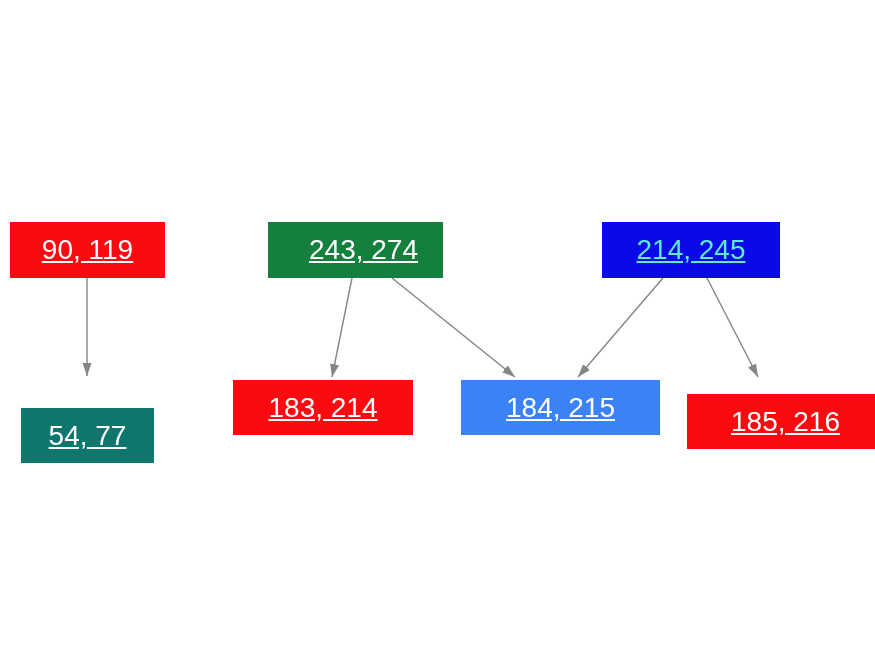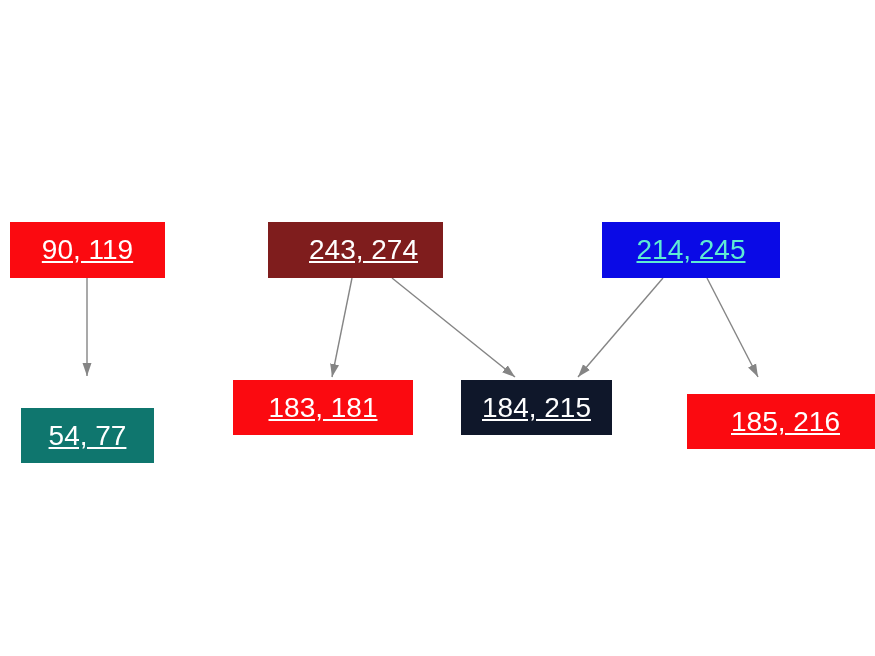--- a/index.html
+++ b/index.html
@@ -54,27 +54,27 @@
         <line x1="707" y1="278" x2="758" y2="377" stroke="#858585" stroke-width="1.4" marker-end="url(#arrowhead)"></line>
       </g>
   </svg>
   <div id="node-layer">
       <div class="node" style="left: 10px; top: 222px; width: 155px; height: 56px; background: rgb(251, 10, 16); color: rgb(255, 255, 255);">
     <span>90, 119</span>
   </div>
       <div class="node" style="left: 21px; top: 380px; width: 133px; height: 55px; background: #0f766e; color: rgb(255, 255, 255); margin-top: 28px;">
     <span>54, 77</span>
   </div>
-      <div class="node" style="left: 268px; top: 222px; width: 175px; height: 56px; background: #7f1d1d; color: rgb(255, 255, 255); padding-left: 16px;">
+      <div class="node" style="left: 268px; top: 222px; width: 175px; height: 56px; background: #15803d; color: rgb(255, 255, 255); padding-left: 16px;">
     <span>243, 274</span>
   </div>
       <div class="node" style="left: 233px; top: 380px; width: 180px; height: 55px; background: rgb(251, 10, 16); color: rgb(255, 255, 255);">
-    <span>183, 181</span>
+    <span>183, 214</span>
   </div>
-      <div class="node" style="left: 461px; top: 380px; width: 151px; height: 55px; background: #0f172a; color: rgb(255, 255, 255);">
+      <div class="node" style="left: 461px; top: 380px; width: 199px; height: 55px; background: #3b82f6; color: rgb(255, 255, 255);">
     <span>184, 215</span>
   </div>
       <div class="node" style="left: 602px; top: 222px; width: 178px; height: 56px; background: rgb(10, 10, 230); color: #5eead4;">
     <span>214, 245</span>
   </div>
       <div class="node" style="left: 687px; top: 394px; width: 197px; height: 55px; background: rgb(251, 10, 16); color: rgb(255, 255, 255); text-align: right;">
     <span>185, 216</span>
   </div>
     </div>
 </div>

